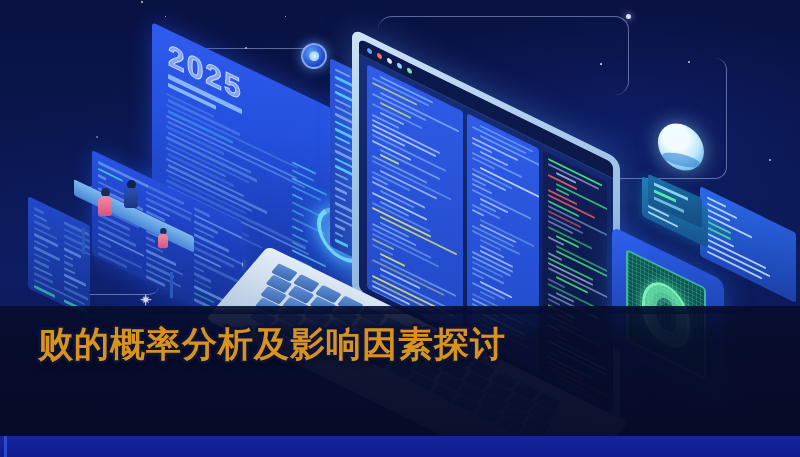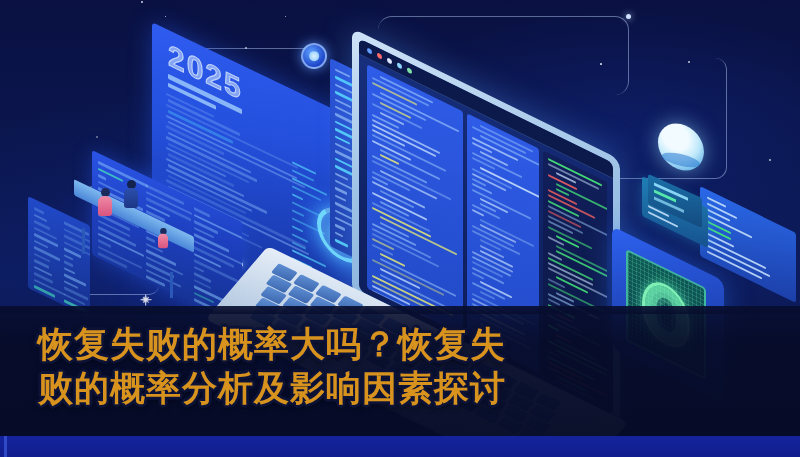--- a/index.html
+++ b/index.html
@@ -772,17 +772,16 @@
   <div class="sphere"></div>
   <div class="minicard">
     <div style="position:absolute;left:6px;top:6px;width:34px;height:3px;background:rgba(150,225,255,.9);"></div>
     <div style="position:absolute;left:6px;top:13px;width:22px;height:3px;background:rgba(90,240,170,.95);"></div>
     <div style="position:absolute;left:6px;top:20px;width:30px;height:3px;background:rgba(150,225,255,.7);"></div>
   </div>
 
   <div class="band-top"></div>
   <div class="band"></div>
   <div class="title">
-    <div>恢复失败的概率大吗？恢复失</div>
     <div>败的概率分析及影响因素探讨</div>
   </div>
   <div class="bottombar"></div>
 </div>
 
 </body></html>

